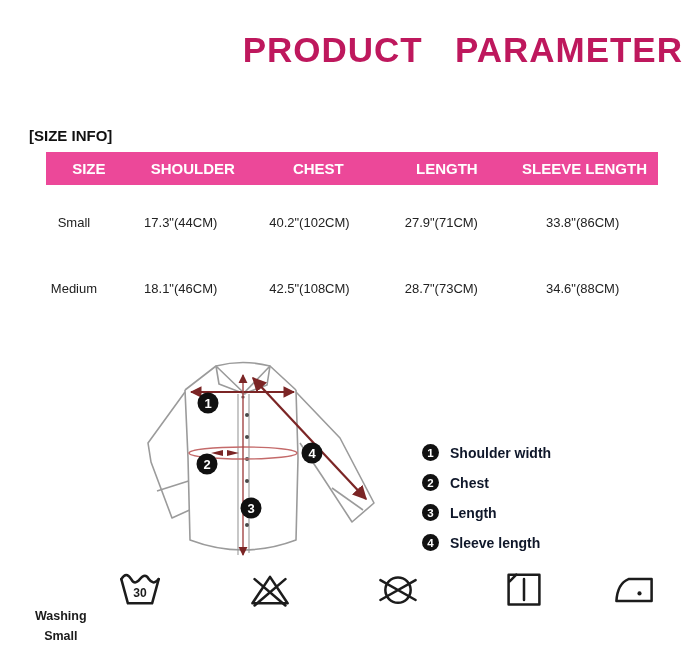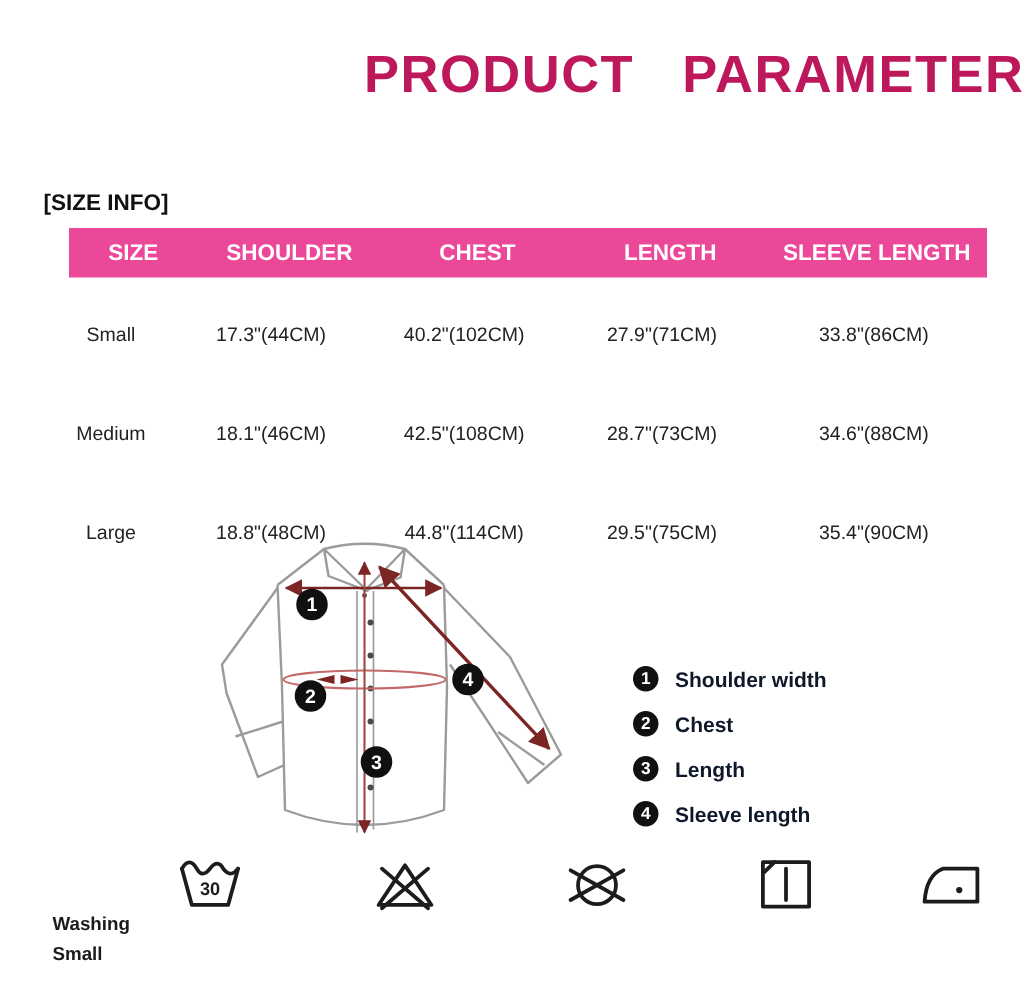--- a/index.html
+++ b/index.html
@@ -26,21 +26,21 @@
   .diagram { position:absolute; left:135px; top:360px; width:280px; height:237px; }
 
   .legend { position:absolute; left:422px; top:444px; }
   .legend-item { display:flex; align-items:center; height:17px; margin-bottom:13px; }
   .legend-num { width:17px; height:17px; border-radius:50%; background:#111; color:#fff;
                 font-size:11.5px; font-weight:700; display:inline-flex; align-items:center;
                 justify-content:center; flex:0 0 17px; }
   .legend-label { margin-left:11px; font-size:14px; font-weight:600; color:#0f172a; }
 
   .washing-label { position:absolute; left:35px; top:606px; font-size:12.5px; font-weight:700;
-                   color:#1b1b1b; line-height:1.6; }
+                   color:#1b1b1b; line-height:1.6;text-align:center; }
   .care-icon { position:absolute; top:567px; width:44px; height:44px; }
   .ci-0 { left:118px; } .ci-1 { left:248px; } .ci-2 { left:376px; } .ci-3 { left:502px; } .ci-4 { left:612px; }
   .care-icon svg { width:100%; height:100%; }
   .care-stroke { stroke:#1c1c1c; stroke-width:2.3; fill:none; stroke-linejoin:round; stroke-linecap:round; }
 </style>
 </head>
 <body>
 
 <div class="page">
 
@@ -62,27 +62,20 @@
       <div class="c2">40.2"(102CM)</div>
       <div class="c3">27.9"(71CM)</div>
       <div class="c4">33.8"(86CM)</div>
     </div>
     <div class="trow">
       <div class="c0">Medium</div>
       <div class="c1">18.1"(46CM)</div>
       <div class="c2">42.5"(108CM)</div>
       <div class="c3">28.7"(73CM)</div>
       <div class="c4">34.6"(88CM)</div>
-    </div>
-    <div class="trow">
-      <div class="c0">Large</div>
-      <div class="c1">18.8"(48CM)</div>
-      <div class="c2">44.8"(114CM)</div>
-      <div class="c3">29.5"(75CM)</div>
-      <div class="c4">35.4"(90CM)</div>
     </div>
   </div>
 
   <div class="diagram">
     <svg viewBox="0 0 280 237" xmlns="http://www.w3.org/2000/svg">
       <defs>
         <marker id="ah" viewBox="0 0 10 10" refX="9" refY="5" markerWidth="6.5" markerHeight="6.5" orient="auto-start-reverse">
           <path d="M0 0 L10 5 L0 10 z" fill="#7b2525"></path>
         </marker>
       </defs>

